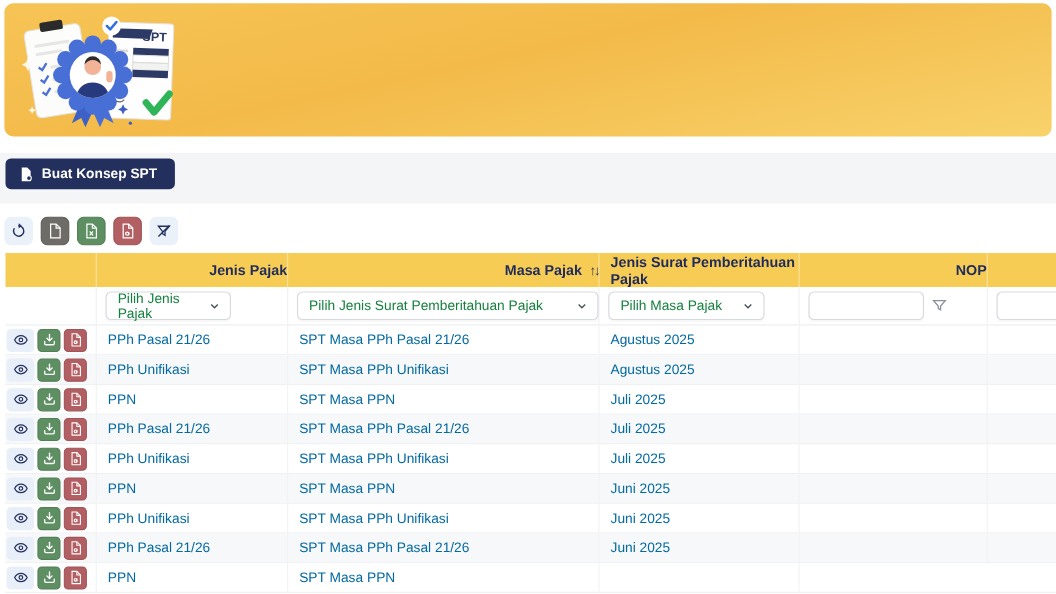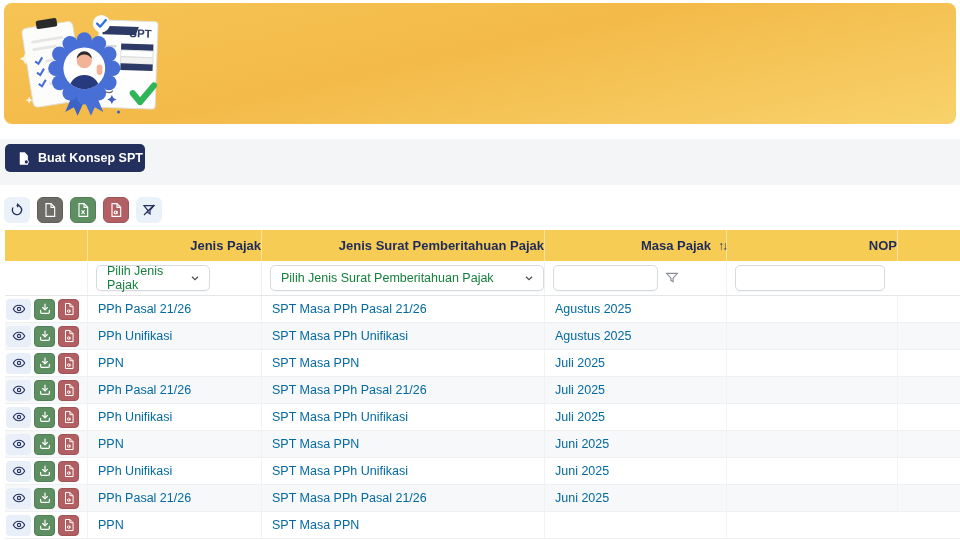--- a/index.html
+++ b/index.html
@@ -10,21 +10,21 @@
   .banner { position:absolute; left:4px; top:3px; width:952px; height:121px;
     border-radius:8px; overflow:hidden;
     background:linear-gradient(168deg,#f6c455 0%,#f3ba49 45%,#f8d26b 100%); }
   .banner-illustration { position:absolute; left:10px; top:5px; }
   .banner-title { position:absolute; left:182px; top:48px; font-size:21px; font-weight:700;
     color:#1f2b5b; letter-spacing:.2px; }
 
   
   .band { position:absolute; left:0; top:139px; width:960px; height:46px; background:#f4f5f6; }
   .btn-create { position:absolute; left:5px; top:5px; height:28px; display:flex; align-items:center;
-    gap:7px; padding:0 2px 0 11px; background:#232f5c; border:none; border-radius:5px;
+    gap:7px; padding:0 16px 0 11px; background:#232f5c; border:none; border-radius:5px;
     color:#fff; font-size:12.5px; font-weight:700; font-family:"Liberation Sans",sans-serif; cursor:pointer; }
   .btn-create svg { width:15px; height:15px; }
 
   
   .toolbar { position:absolute; left:4px; top:197px; display:flex; gap:7px; align-items:center; }
   .tbtn { width:26px; height:26px; border-radius:6px; border:none; display:flex;
     align-items:center; justify-content:center; cursor:pointer; }
   .tbtn svg { width:16px; height:16px; }
   .tbtn.light { background:#eaf1f8; }
   .tbtn.gray  { background:#6e6c66; border:1px solid #5f5d58; }
@@ -190,25 +190,25 @@
 </div>
 
 <div class="table">
 
   <div class="tr thead">
     <div class="th"></div>
     <div class="th">
       <span>Jenis Pajak</span>
     </div>
     <div class="th">
-      <span>Jenis Surat Pemberitahuan Pajak</span>
-    </div>
-    <div class="th">
       <span>Masa Pajak</span>
       <span class="sort">↑↓</span>
+    </div>
+    <div class="th">
+      <span>Jenis Surat Pemberitahuan Pajak</span>
     </div>
     <div class="th">
       <span>NOP</span>
     </div>
     <div class="th">
       <span>Nama Objek Pajak</span>
     </div>
   </div>
 
   <div class="tr filter-row">
@@ -223,20 +223,28 @@
     </div>
     <div class="fcell">
       <div class="select" style="width:275px">
         <span>Pilih Jenis Surat Pemberitahuan Pajak</span>
         <svg viewBox="0 0 24 24" fill="none" stroke="#4a4f57" stroke-width="2.4">
             <path d="M6 9.5l6 6 6-6"></path>
           </svg>
       </div>
     </div>
     <div class="fcell">
+      <div class="select" style="width:142px">
+        <span>Pilih Masa Pajak</span>
+        <svg viewBox="0 0 24 24" fill="none" stroke="#4a4f57" stroke-width="2.4">
+            <path d="M6 9.5l6 6 6-6"></path>
+          </svg>
+      </div>
+    </div>
+    <div class="fcell">
       <input class="txt-input" style="width: 105px;" value="">
       <button class="funnel-btn">
         <svg viewBox="0 0 24 24" fill="none" stroke="#8b9099" stroke-width="1.8">
           <path d="M4 5h16l-6.4 7.2v5.3l-3.2-2v-3.3z"></path>
         </svg>
       </button>
     </div>
     <div class="fcell">
       <input class="txt-input" style="width: 150px;" value="">
     </div>

